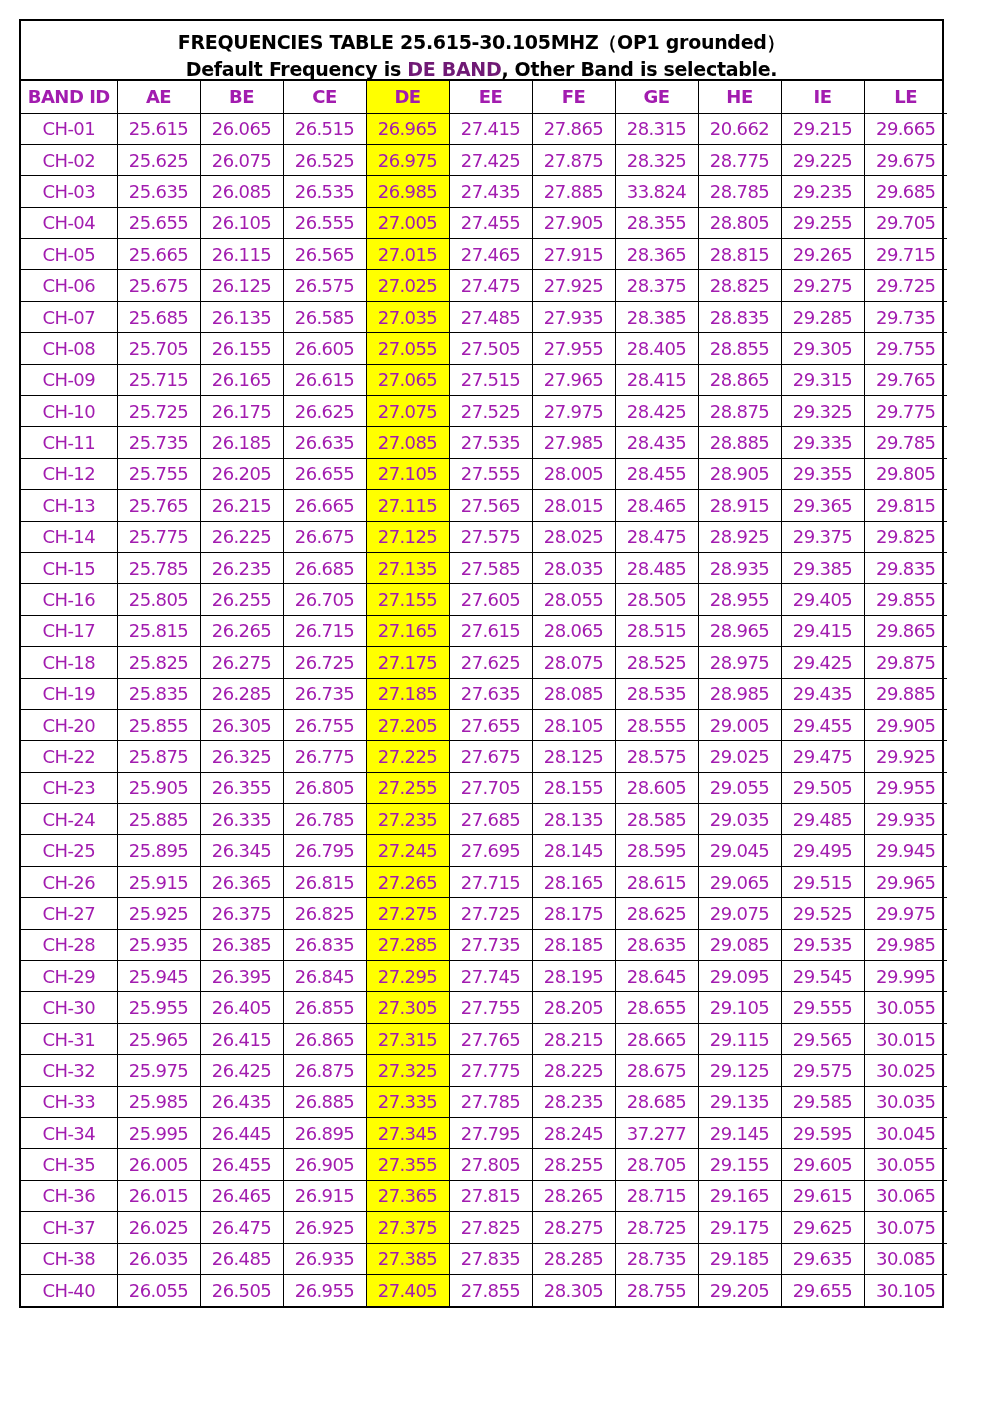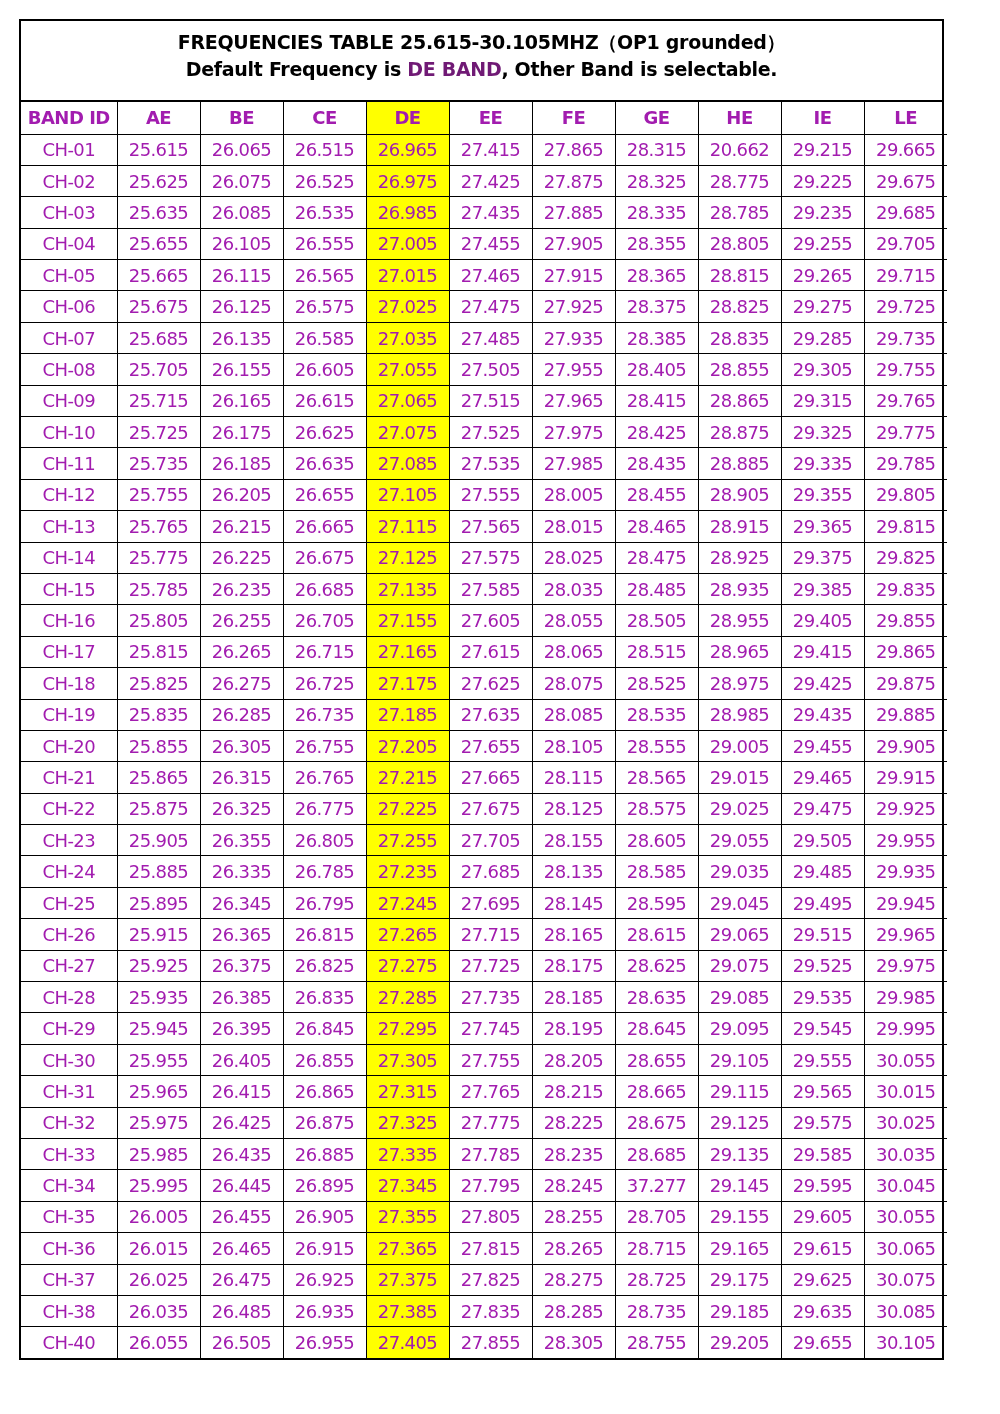--- a/index.html
+++ b/index.html
@@ -2,21 +2,21 @@
 <html><head>
 <meta charset="utf-8">
 <style>
   html, body { margin: 0; padding: 0; background: #ffffff; }
   body { width: 1000px; height: 1414px; position: relative; overflow: hidden; }
   .sheet {
     position: absolute; left: 19px; top: 19px; width: 925px;
     border: 2px solid #000; box-sizing: border-box;
   }
   .title-block {
-    height: 81px; border-bottom: 2px solid #000; box-sizing: border-box;
+    height: 60px; border-bottom: 2px solid #000; box-sizing: border-box;
     text-align: center; font-family: "DejaVu Sans", sans-serif; font-weight: bold;
     color: #000;
   }
   .title-line1 { font-size: 19px; padding-top: 8px; line-height: 26px; letter-spacing: -0.3px; }
   .title-line2 { font-size: 19px; line-height: 28px; letter-spacing: -0.3px; }
   .accent { color: #701a75; }
   table {
     border-collapse: collapse; width: 100%; table-layout: fixed;
     font-family: "DejaVu Sans", sans-serif; color: #a21caf;
   }
@@ -99,21 +99,21 @@
           <td>29.675</td>
         </tr>
         <tr>
           <td>CH-03</td>
           <td>25.635</td>
           <td>26.085</td>
           <td>26.535</td>
           <td class="hl">26.985</td>
           <td>27.435</td>
           <td>27.885</td>
-          <td>28.335</td>
+          <td>33.824</td>
           <td>28.785</td>
           <td>29.235</td>
           <td>29.685</td>
         </tr>
         <tr>
           <td>CH-04</td>
           <td>25.655</td>
           <td>26.105</td>
           <td>26.555</td>
           <td class="hl">27.005</td>
@@ -326,33 +326,20 @@
           <td>26.755</td>
           <td class="hl">27.205</td>
           <td>27.655</td>
           <td>28.105</td>
           <td>28.555</td>
           <td>29.005</td>
           <td>29.455</td>
           <td>29.905</td>
         </tr>
         <tr>
-          <td>CH-21</td>
-          <td>25.865</td>
-          <td>26.315</td>
-          <td>26.765</td>
-          <td class="hl">27.215</td>
-          <td>27.665</td>
-          <td>28.115</td>
-          <td>28.565</td>
-          <td>29.015</td>
-          <td>29.465</td>
-          <td>29.915</td>
-        </tr>
-        <tr>
           <td>CH-22</td>
           <td>25.875</td>
           <td>26.325</td>
           <td>26.775</td>
           <td class="hl">27.225</td>
           <td>27.675</td>
           <td>28.125</td>
           <td>28.575</td>
           <td>29.025</td>
           <td>29.475</td>

